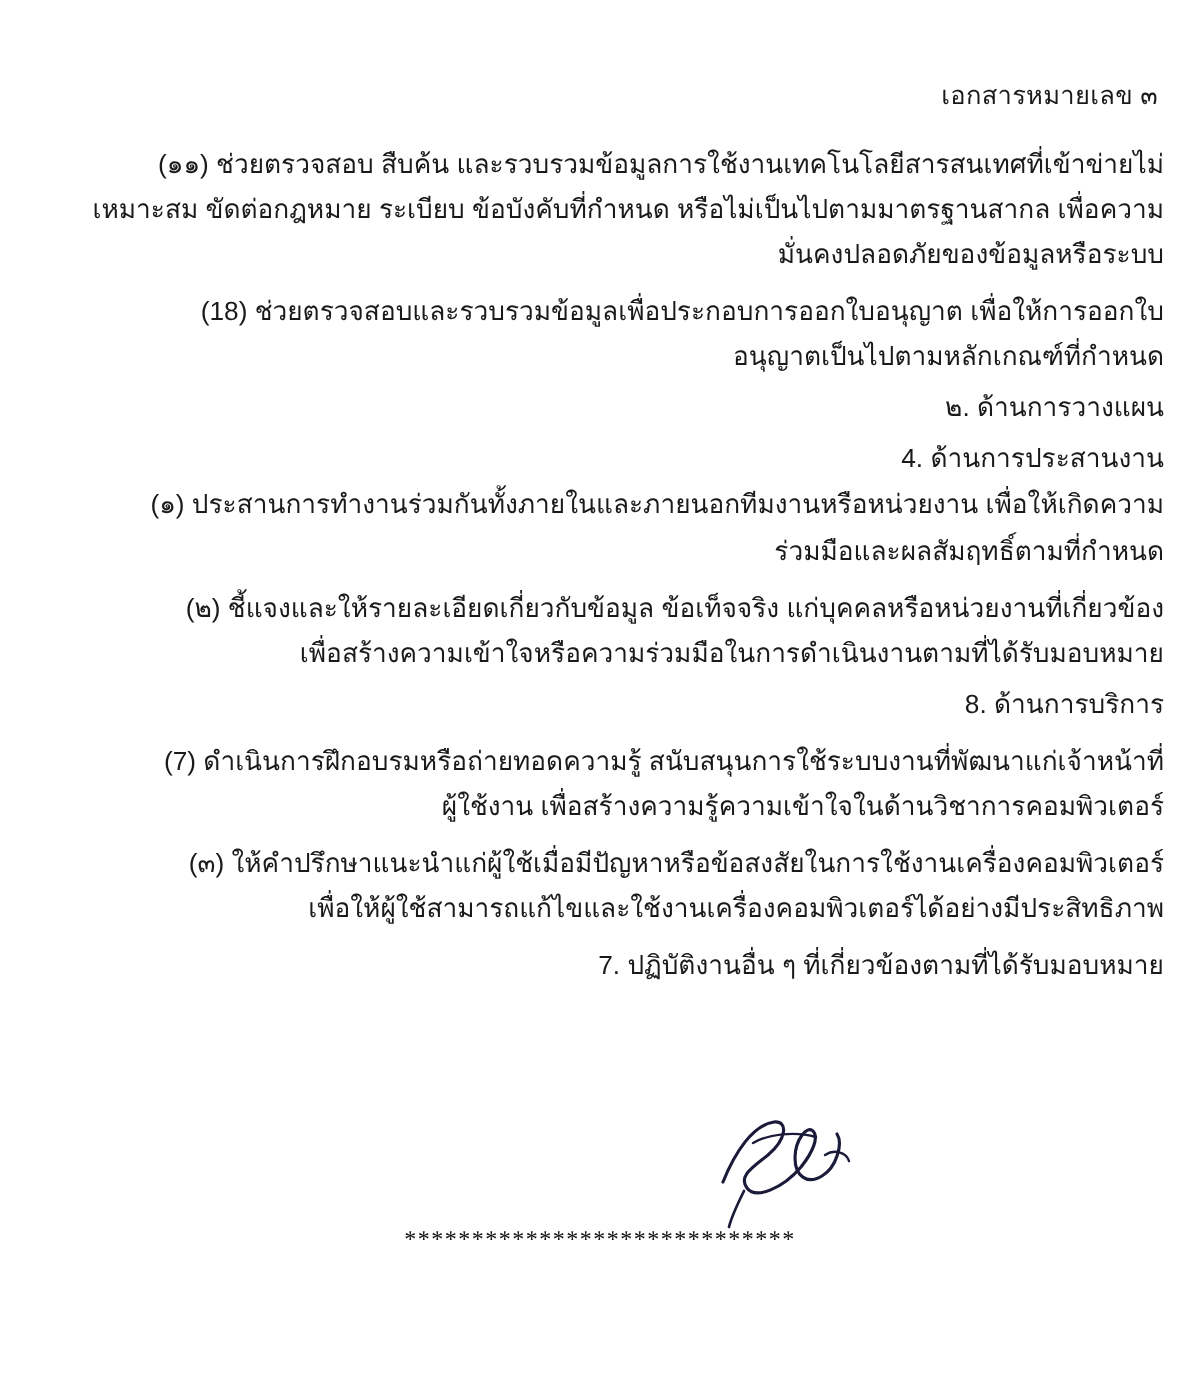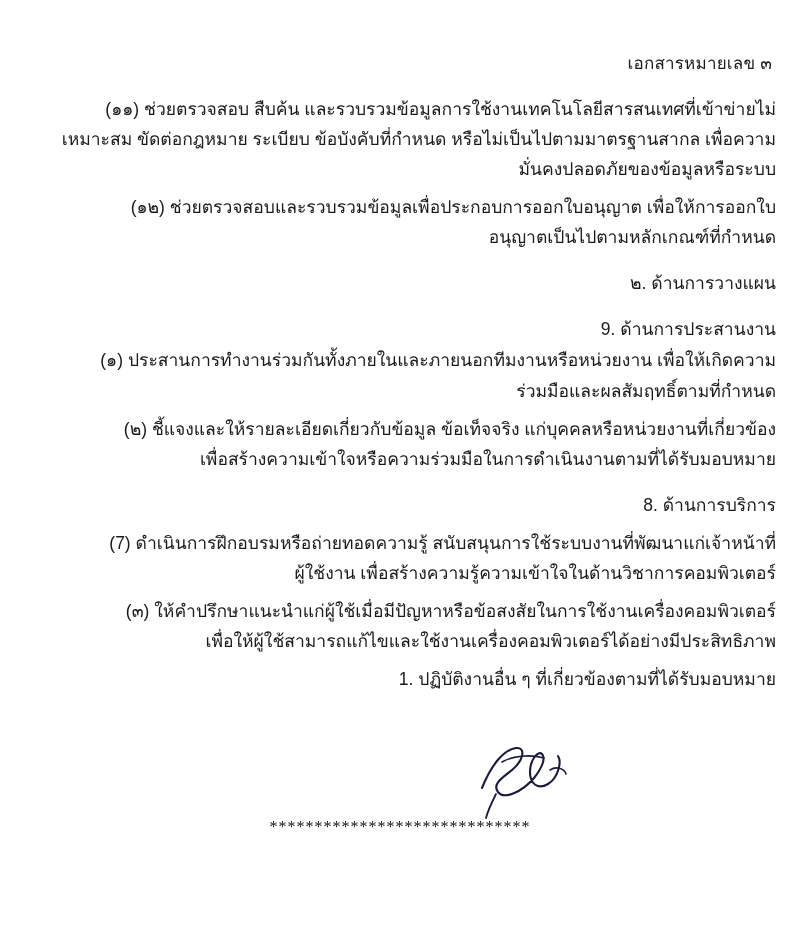--- a/index.html
+++ b/index.html
@@ -40,21 +40,21 @@
     text-indent: 0;
   }
   p.indent {
     text-indent: 76px;
   }
   p.indent-sm {
     text-indent: 62px;
   }
   p.heading {
     text-indent: 86px;
-    margin-top: 16px;
+    margin-top: 4px;
   }
   p.gap {
     margin-top: 8px;
   }
   .signature {
     position: absolute;
     left: 472px;
     top: 740px;
     width: 120px;
     height: 80px;
@@ -76,29 +76,29 @@
 </style>
 </head>
 <body>
 
 <div class="page">
 
   <div class="header-line">เอกสารหมายเลข ๓</div>
 
   <div class="body-block">
     <p class="para indent">(๑๑) ช่วยตรวจสอบ สืบค้น และรวบรวมข้อมูลการใช้งานเทคโนโลยีสารสนเทศที่เข้าข่ายไม่เหมาะสม ขัดต่อกฎหมาย ระเบียบ ข้อบังคับที่กำหนด หรือไม่เป็นไปตามมาตรฐานสากล เพื่อความมั่นคงปลอดภัยของข้อมูลหรือระบบ</p>
-    <p class="para indent gap">(๑๒) ช่วยตรวจสอบและรวบรวมข้อมูลเพื่อประกอบการออกใบอนุญาต เพื่อให้การออกใบอนุญาตเป็นไปตามหลักเกณฑ์ที่กำหนด</p>
+    <p class="para indent gap">(18) ช่วยตรวจสอบและรวบรวมข้อมูลเพื่อประกอบการออกใบอนุญาต เพื่อให้การออกใบอนุญาตเป็นไปตามหลักเกณฑ์ที่กำหนด</p>
     <p class="para heading">๒. ด้านการวางแผน</p>
-    <p class="para heading">9. ด้านการประสานงาน</p>
+    <p class="para heading">4. ด้านการประสานงาน</p>
     <p class="para indent">(๑) ประสานการทำงานร่วมกันทั้งภายในและภายนอกทีมงานหรือหน่วยงาน เพื่อให้เกิดความร่วมมือและผลสัมฤทธิ์ตามที่กำหนด</p>
     <p class="para indent gap">(๒) ชี้แจงและให้รายละเอียดเกี่ยวกับข้อมูล ข้อเท็จจริง แก่บุคคลหรือหน่วยงานที่เกี่ยวข้องเพื่อสร้างความเข้าใจหรือความร่วมมือในการดำเนินงานตามที่ได้รับมอบหมาย</p>
     <p class="para heading">8. ด้านการบริการ</p>
     <p class="para indent gap">(7) ดำเนินการฝึกอบรมหรือถ่ายทอดความรู้ สนับสนุนการใช้ระบบงานที่พัฒนาแก่เจ้าหน้าที่ผู้ใช้งาน เพื่อสร้างความรู้ความเข้าใจในด้านวิชาการคอมพิวเตอร์</p>
     <p class="para indent gap">(๓) ให้คำปรึกษาแนะนำแก่ผู้ใช้เมื่อมีปัญหาหรือข้อสงสัยในการใช้งานเครื่องคอมพิวเตอร์ เพื่อให้ผู้ใช้สามารถแก้ไขและใช้งานเครื่องคอมพิวเตอร์ได้อย่างมีประสิทธิภาพ</p>
-    <p class="para indent-sm gap">1. ปฏิบัติงานอื่น ๆ ที่เกี่ยวข้องตามที่ได้รับมอบหมาย</p>
+    <p class="para indent-sm gap">7. ปฏิบัติงานอื่น ๆ ที่เกี่ยวข้องตามที่ได้รับมอบหมาย</p>
   </div>
 
   <div class="signature">
     <svg width="120" height="80" viewBox="0 0 120 80" fill="none" xmlns="http://www.w3.org/2000/svg">
       <path d="M10 48 C18 28, 30 10, 44 8 C54 7, 52 20, 40 30 C30 38, 20 44, 26 52 C32 60, 50 52, 62 38 C70 28, 74 18, 70 14 C66 10, 58 20, 58 32 C58 44, 66 50, 76 44 C86 38, 90 22, 86 16" stroke="#1a1a3a" stroke-width="2.1" stroke-linecap="round" fill="none"></path>
       <path d="M30 22 C40 16, 58 14, 72 18" stroke="#1a1a3a" stroke-width="1.6" stroke-linecap="round" fill="none"></path>
       <path d="M24 54 C20 62, 16 70, 14 78" stroke="#1a1a3a" stroke-width="1.8" stroke-linecap="round" fill="none"></path>
       <path d="M78 30 C84 26, 92 28, 94 34" stroke="#1a1a3a" stroke-width="1.6" stroke-linecap="round" fill="none"></path>
     </svg>
   </div>

